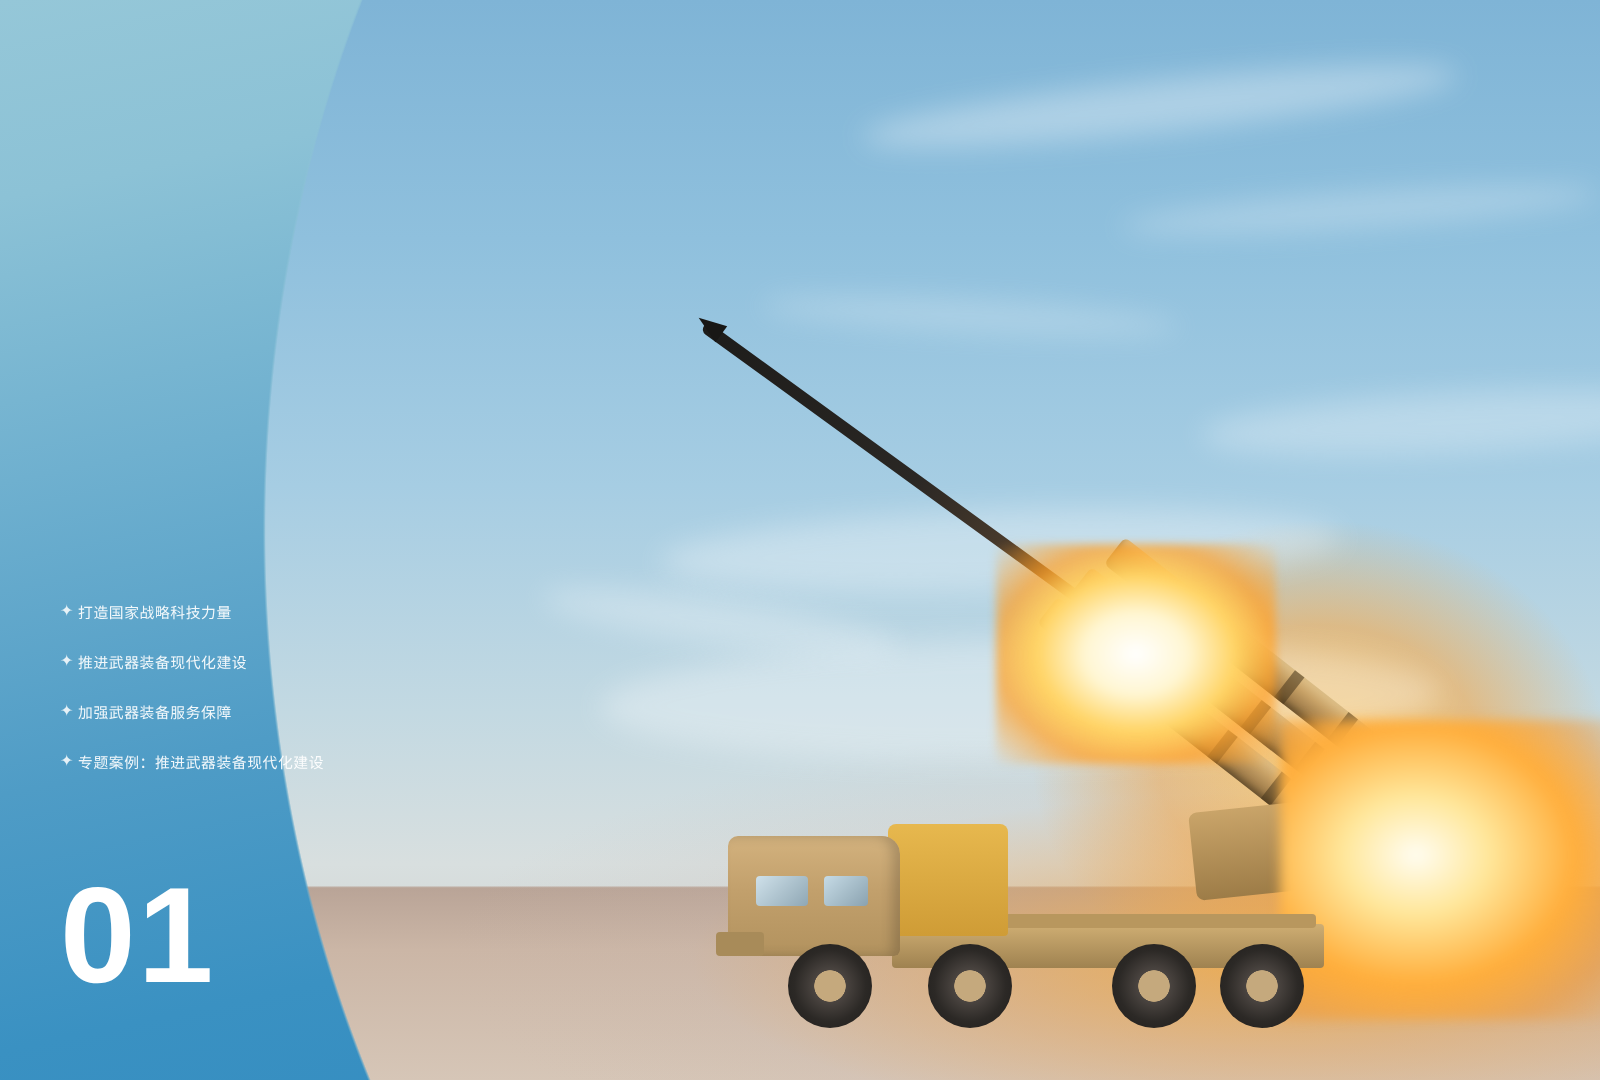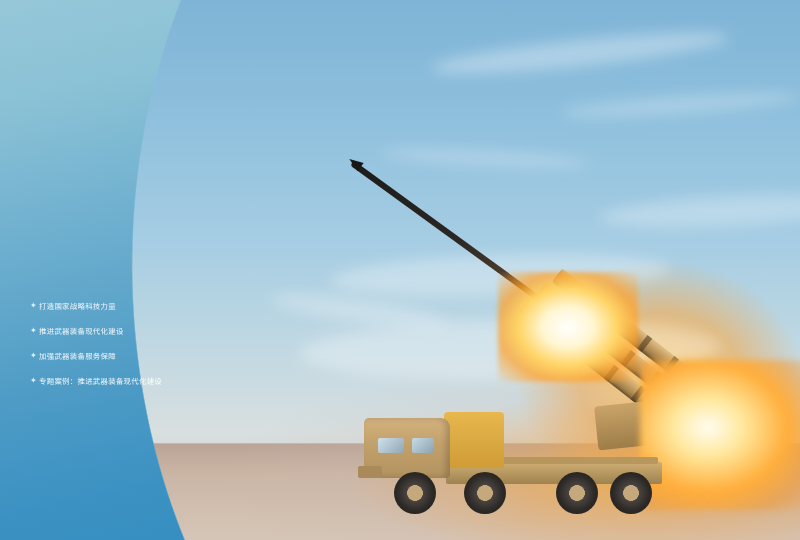--- a/index.html
+++ b/index.html
@@ -269,14 +269,15 @@
     <li>
       <span class="mk">✦</span>
       <span>加强武器装备服务保障</span>
     </li>
     <li>
       <span class="mk">✦</span>
       <span>专题案例：推进武器装备现代化建设</span>
     </li>
   </ul>
 
+  <div class="bignum">01</div>
 
 </div>
 
 </body></html>

